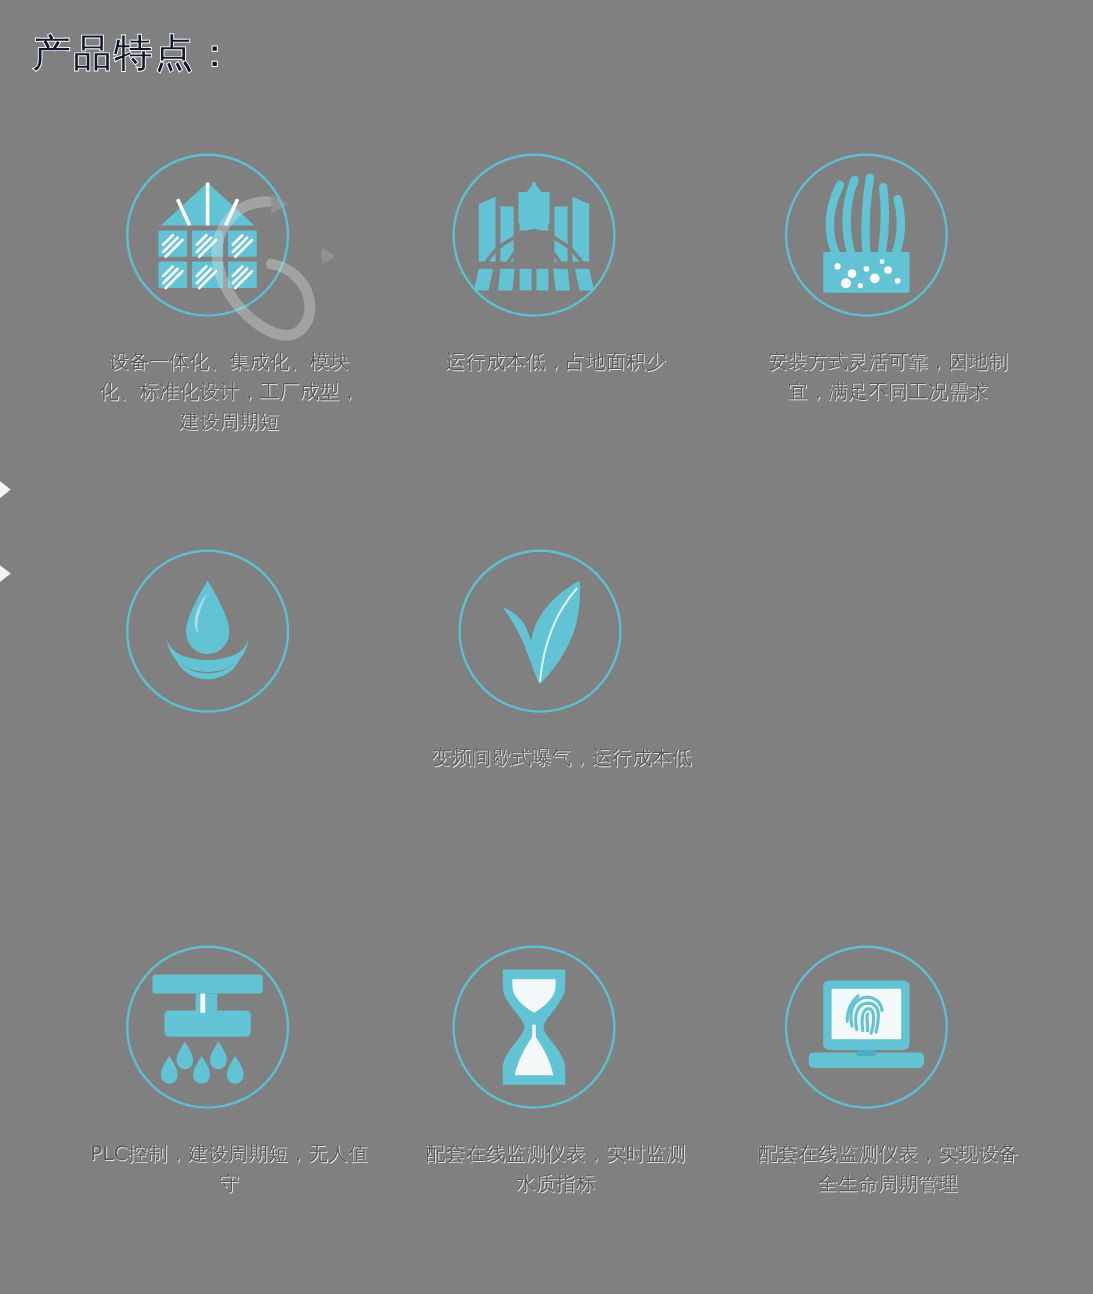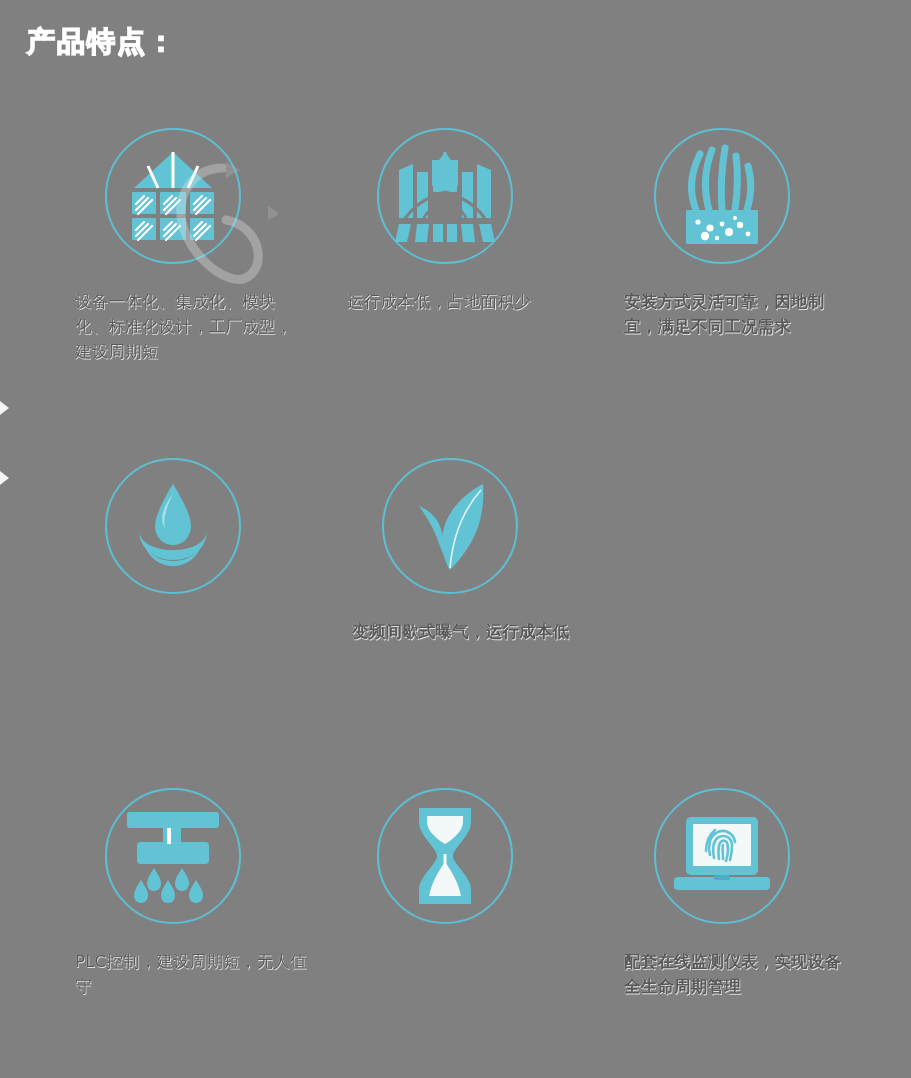--- a/index.html
+++ b/index.html
@@ -13,24 +13,24 @@
     font-family: "DejaVu Sans", "Liberation Sans", sans-serif;
     overflow: hidden;
     position: relative;
   }
 
   
   #page-title {
     position: absolute;
     left: 27px;
     top: 28px;
-    font-size: 28px;
-    font-weight: bold;
+    font-size: 32px;
+    font-weight: normal;
     letter-spacing: 2px;
-    color: #ffffff;
+    color: #0f172a;
     -webkit-text-stroke: 1.5px #ffffff;
     paint-order: stroke fill;
     line-height: 1;
     white-space: nowrap;
   }
 
   
   .edge-arrow {
     position: absolute;
     left: 0px;
@@ -46,28 +46,29 @@
   
   #feature-grid {
     position: absolute;
     left: 0;
     top: 128px;
     width: 911px;
   }
   .feature-row {
     display: flex;
     height: 330px;
+    text-align: center;
   }
   .feature-cell {
     width: 277px;
     position: relative;
   }
   .cell-col-0 { margin-left: 65px; }
   .cell-col-1 { margin-left: -5px; }
-  .cell-col-2 { margin-left: 0px; font-weight: bold; }
+  .cell-col-2 { margin-left: 0px; }
 
   .icon-circle {
     position: relative;
     width: 136px;
     height: 136px;
     margin-left: 40px;
     border: 2.5px solid #5cbfd2;
     border-radius: 50%;
     box-sizing: border-box;
   }
@@ -266,20 +267,21 @@
 
     <div class="feature-cell cell-col-1">
       <div class="icon-circle">
         <svg width="64" height="100" viewBox="0 0 64 100">
           <path d="M6 2 L58 2 L58 16 C58 30 40 42 40 50 C40 58 58 70 58 84 L58 98 L6 98 L6 84 C6 70 24 58 24 50 C24 42 6 30 6 16 Z" fill="#62c3d4"></path>
           <path d="M14 10 L50 10 L50 16 C50 24 42 32 32 38 C22 32 14 24 14 16 Z" fill="#f3f8f9"></path>
           <path d="M32 56 C26 64 18 78 16 90 L48 90 C46 78 38 64 32 56 Z" fill="#f3f8f9"></path>
           <path d="M32 48 L32 60" stroke="#f3f8f9" stroke-width="3"></path>
         </svg>
       </div>
+      <div class="feature-text">配套在线监测仪表，实时监测水质指标</div>
     </div>
 
     <div class="feature-cell cell-col-2">
       <div class="icon-circle">
         <svg width="104" height="82" viewBox="0 0 104 82">
           <rect x="16" y="2" width="72" height="58" rx="5" fill="#62c3d4"></rect>
           <rect x="23" y="9" width="58" height="42" rx="1" fill="#f3f8f9"></rect>
           <rect x="4" y="62" width="96" height="13" rx="4" fill="#62c3d4"></rect>
           <rect x="44" y="60" width="16" height="5" rx="2" fill="#4aafc2"></rect>
           <g fill="none" stroke="#62c3d4" stroke-width="2.6" stroke-linecap="round">

